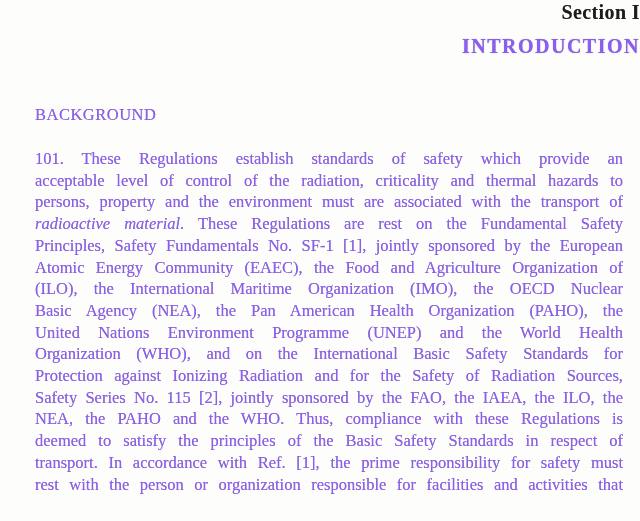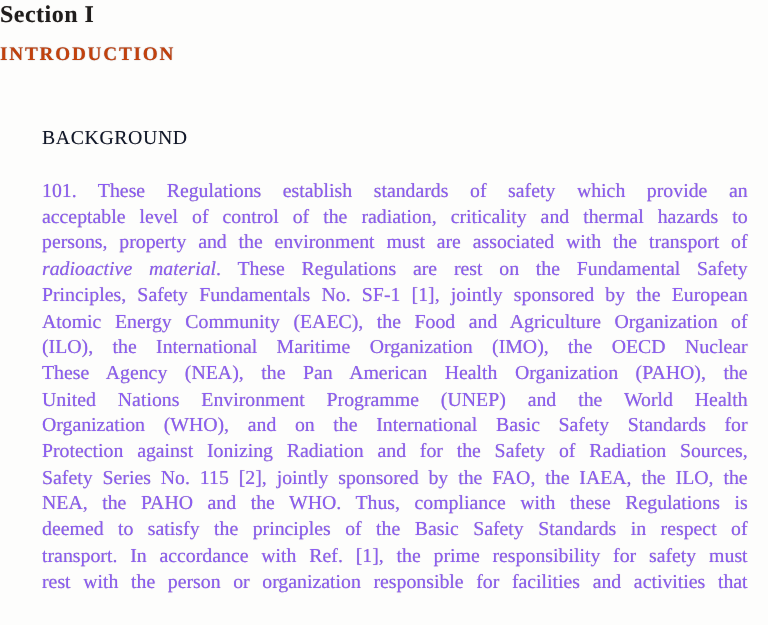--- a/index.html
+++ b/index.html
@@ -12,48 +12,48 @@
     height: 521px;
     background: #fdfdfc;
     overflow: hidden;
     font-family: "Liberation Serif", "DejaVu Serif", serif;
   }
   .section-heading {
     position: absolute;
     top: 1px;
     left: 0;
     width: 100%;
-    text-align: left;
+    text-align: right;
     font-size: 20px;
     font-weight: bold;
     letter-spacing: 0.4px;
     color: #1f1d1c;
     line-height: 22px;
     text-shadow: 0 0 0.6px rgba(60,40,30,0.45);
   }
   .chapter-heading {
     position: absolute;
     top: 34px;
     left: 0;
     width: 100%;
-    text-align: left;
-    font-size: 16px;
+    text-align: right;
+    font-size: 20px;
     font-weight: bold;
     letter-spacing: 1.5px;
-    color: #c2410c;
+    color: #8b5cf6;
     line-height: 24px;
     text-shadow: 0 0 0.9px rgba(60,40,60,0.55);
   }
   .subheading {
     position: absolute;
     top: 105px;
     left: 35px;
     font-size: 16.5px;
     letter-spacing: 0.5px;
-    color: #0f172a;
+    color: #8b5cf6;
     line-height: 19px;
     text-shadow: 0 0 0.6px rgba(60,40,30,0.45);
   }
   .body-text {
     position: absolute;
     top: 148px;
     left: 35px;
     right: 17px;
     color: #8b5cf6;
     font-size: 16.5px;
@@ -78,21 +78,21 @@
   <div class="chapter-heading">INTRODUCTION</div>
   <div class="subheading">BACKGROUND</div>
   <div class="body-text">
       <div class="line"><span>101. These Regulations establish standards of safety which provide an</span></div>
       <div class="line"><span>acceptable level of control of the radiation, criticality and thermal hazards to</span></div>
       <div class="line"><span>persons, property and the environment must are associated with the transport of</span></div>
       <div class="line"><span class="it">radioactive material</span><span>. These Regulations are rest on the Fundamental Safety</span></div>
       <div class="line"><span>Principles, Safety Fundamentals No. SF-1 [1], jointly sponsored by the European</span></div>
       <div class="line"><span>Atomic Energy Community (EAEC), the Food and Agriculture Organization of</span></div>
       <div class="line"><span>(ILO), the International Maritime Organization (IMO), the OECD Nuclear</span></div>
-      <div class="line"><span>These Agency (NEA), the Pan American Health Organization (PAHO), the</span></div>
+      <div class="line"><span>Basic Agency (NEA), the Pan American Health Organization (PAHO), the</span></div>
       <div class="line"><span>United Nations Environment Programme (UNEP) and the World Health</span></div>
       <div class="line"><span>Organization (WHO), and on the International Basic Safety Standards for</span></div>
       <div class="line"><span>Protection against Ionizing Radiation and for the Safety of Radiation Sources,</span></div>
       <div class="line"><span>Safety Series No. 115 [2], jointly sponsored by the FAO, the IAEA, the ILO, the</span></div>
       <div class="line"><span>NEA, the PAHO and the WHO. Thus, compliance with these Regulations is</span></div>
       <div class="line"><span>deemed to satisfy the principles of the Basic Safety Standards in respect of</span></div>
       <div class="line"><span>transport. In accordance with Ref. [1], the prime responsibility for safety must</span></div>
       <div class="line"><span>rest with the person or organization responsible for facilities and activities that</span></div>
     </div>
 </div>

